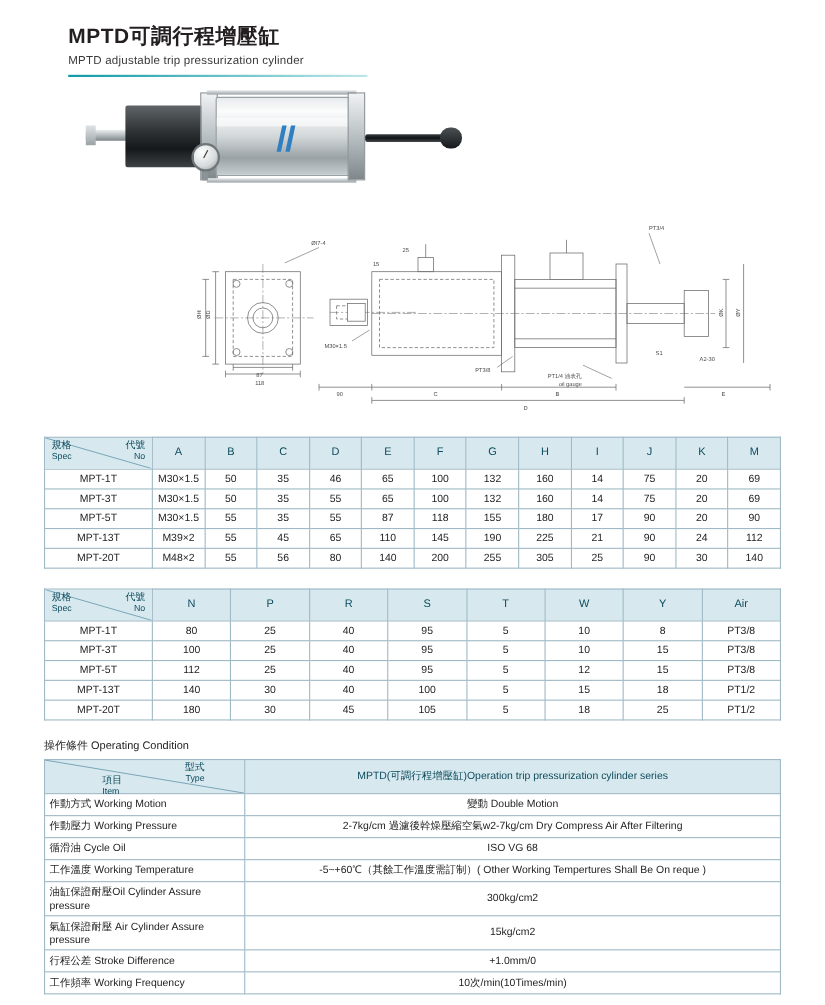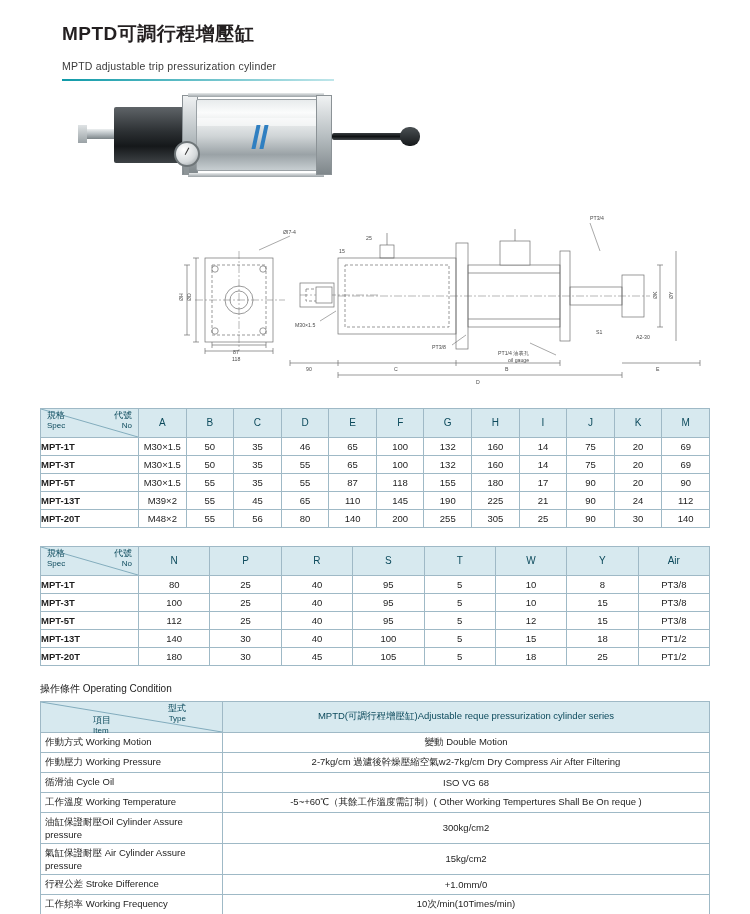--- a/index.html
+++ b/index.html
@@ -16,21 +16,21 @@
   }
   .page { position: relative; width: 687px; height: 914px; }
 
   
   .header { padding: 22px 0 0 62px; }
   .title-cn {
     font-size: 19px; font-weight: bold; letter-spacing: .5px;
     color: #231f20; line-height: 1.25;
   }
   .title-en {
-    font-size: 10.5px; color: #3a3a3a; margin-top: 14px; letter-spacing: .2px;
+    font-size: 10.5px; color: #3a3a3a; margin-top: 3px; letter-spacing: .2px;
   }
   .header-rule {
     margin: 7px 0 0 0; width: 272px; height: 2px;
     background: linear-gradient(to right, #0f9aa8, #bfe6ea);
   }
 
   
   .photo-area {
     position: relative; width: 750px; height: 112px; margin-top: 6px;
   }
@@ -138,21 +138,21 @@
   .corner-inner .diag {
     position: absolute; left: 0; top: 0; width: 100%; height: 100%;
   }
   .corner-inner .spec-lbl {
     position: absolute; left: 6px; top: 1px; font-size: 9px; line-height: 1.15; text-align: left;
   }
   .corner-inner .code-lbl {
     position: absolute; right: 6px; top: 1px; font-size: 9px; line-height: 1.15; text-align: right;
   }
   .corner-inner .spec-lbl small, .corner-inner .code-lbl small { font-size: 8px; }
-  table.spec tbody td.model { text-align: left; font-weight: bold; }
+  table.spec tbody td.model { text-align: center; }
   table.spec tbody tr td { background: #ffffff; }
 
   .section-label {
     padding: 0 40px; font-size: 10px; margin: 16px 0 5px 0; color:#1d1d1d;
   }
 
   table.cond {
     width: 670px; border-collapse: collapse; font-size: 9.5px; table-layout: fixed;
   }
   table.cond th, table.cond td {
@@ -503,21 +503,21 @@
                 <line x1="0" y1="0" x2="182" y2="30" stroke="#6c9cb0" stroke-width="0.8"></line>
               </svg>
               <span class="spec-lbl" style="left:52px;margin-top:12px;">
                 <span>項目</span><br><small>Item</small>
               </span>
               <span class="code-lbl" style="right:36px;">
                 <span>型式</span><br><small>Type</small>
               </span>
             </div>
           </th>
-          <th style="text-align:center;">MPTD(可調行程增壓缸)Adjustable reque pressurization cylinder series</th>
+          <th style="text-align:center;">MPTD(可調行程增壓缸)Operation trip pressurization cylinder series</th>
         </tr>
       </thead>
       <tbody>
         <tr>
           <td class="item">作動方式 Working Motion</td>
           <td class="val">變動 Double Motion</td>
         </tr>
         <tr>
           <td class="item">作動壓力 Working Pressure</td>
           <td class="val">2-7kg/cm 過濾後幹燥壓縮空氣w2-7kg/cm Dry Compress Air After Filtering</td>

